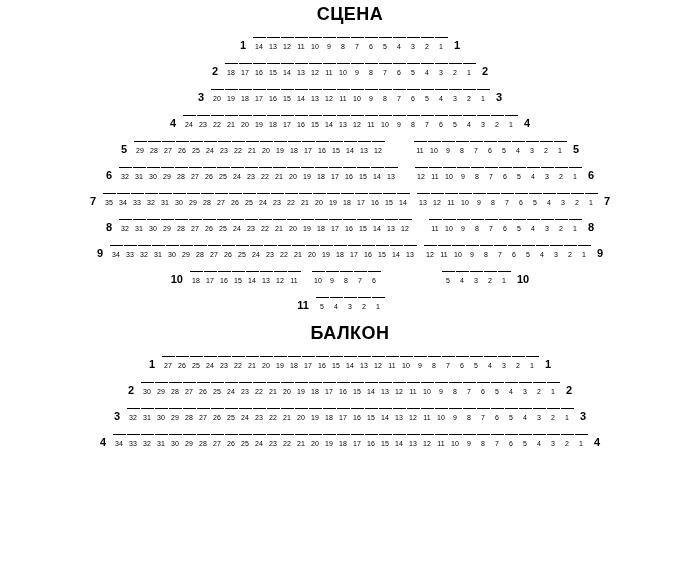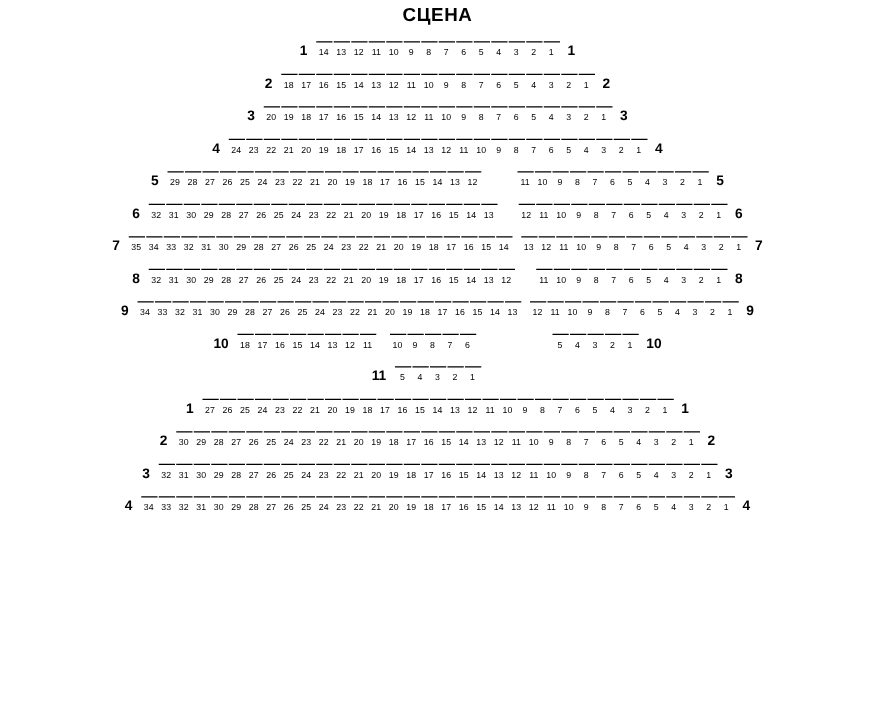--- a/index.html
+++ b/index.html
@@ -15,21 +15,21 @@
     overflow: hidden;
     position: relative;
   }
   .hall {
     position: relative;
     width: 700px;
   }
   .section-title {
     text-align: center;
     font-weight: bold;
-    font-size: 15px;
+    font-size: 18px;
     letter-spacing: 0.5px;
   }
   #stage-title { padding-top: 4px; }
   #balcony-title { padding-top: 12px; }
 
   .row {
     display: flex;
     align-items: flex-end;
     justify-content: center;
     height: 26px;
@@ -420,20 +420,21 @@
           <div class="seat">5</div>
           <div class="seat">4</div>
           <div class="seat">3</div>
           <div class="seat">2</div>
           <div class="seat">1</div>
         </div>
         <div class="row-label right lbl-pad"></div>
       </div>
     </div>
 
+  <div class="section-title" id="balcony-title">БАЛКОН</div>
 
   <div id="balcony-rows">
       <div class="row">
         <div class="row-label lbl-pad">1</div>
         <div class="seats">
           <div class="seat">27</div>
           <div class="seat">26</div>
           <div class="seat">25</div>
           <div class="seat">24</div>
           <div class="seat">23</div>

